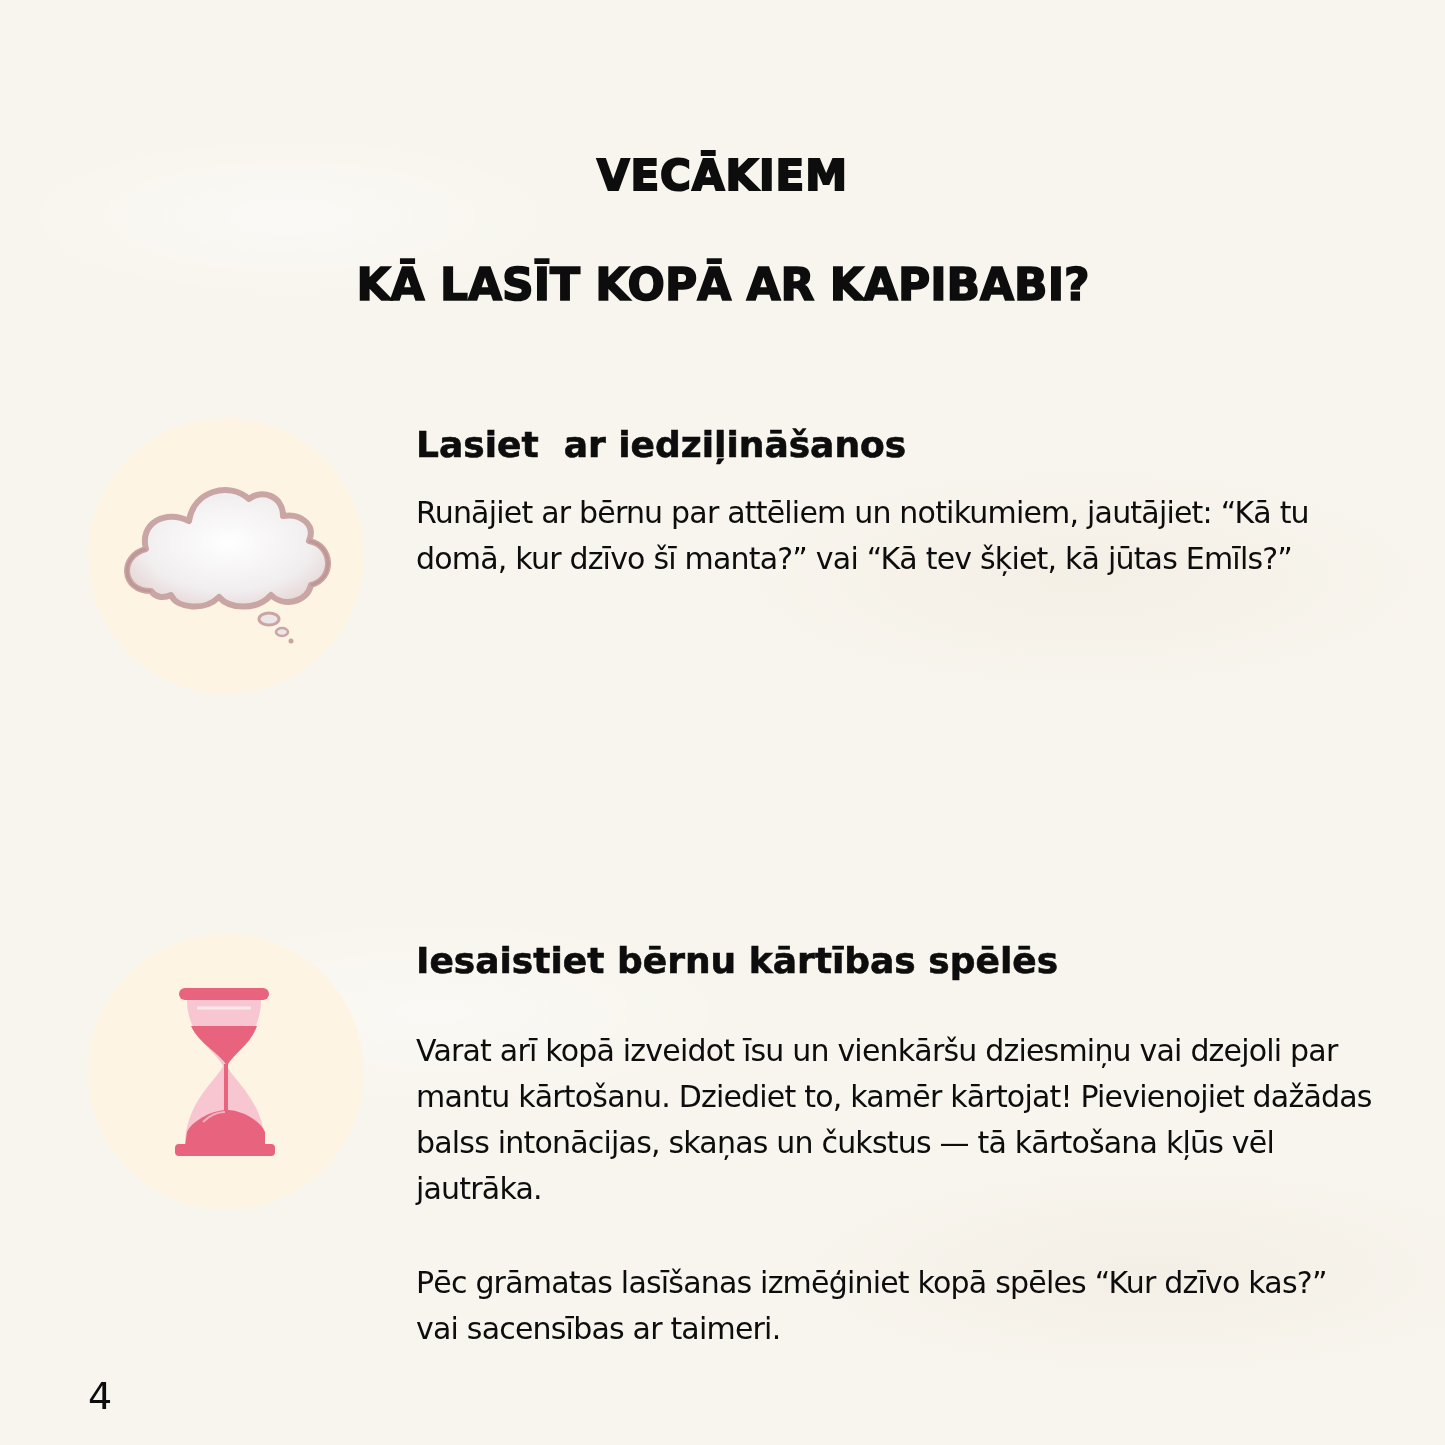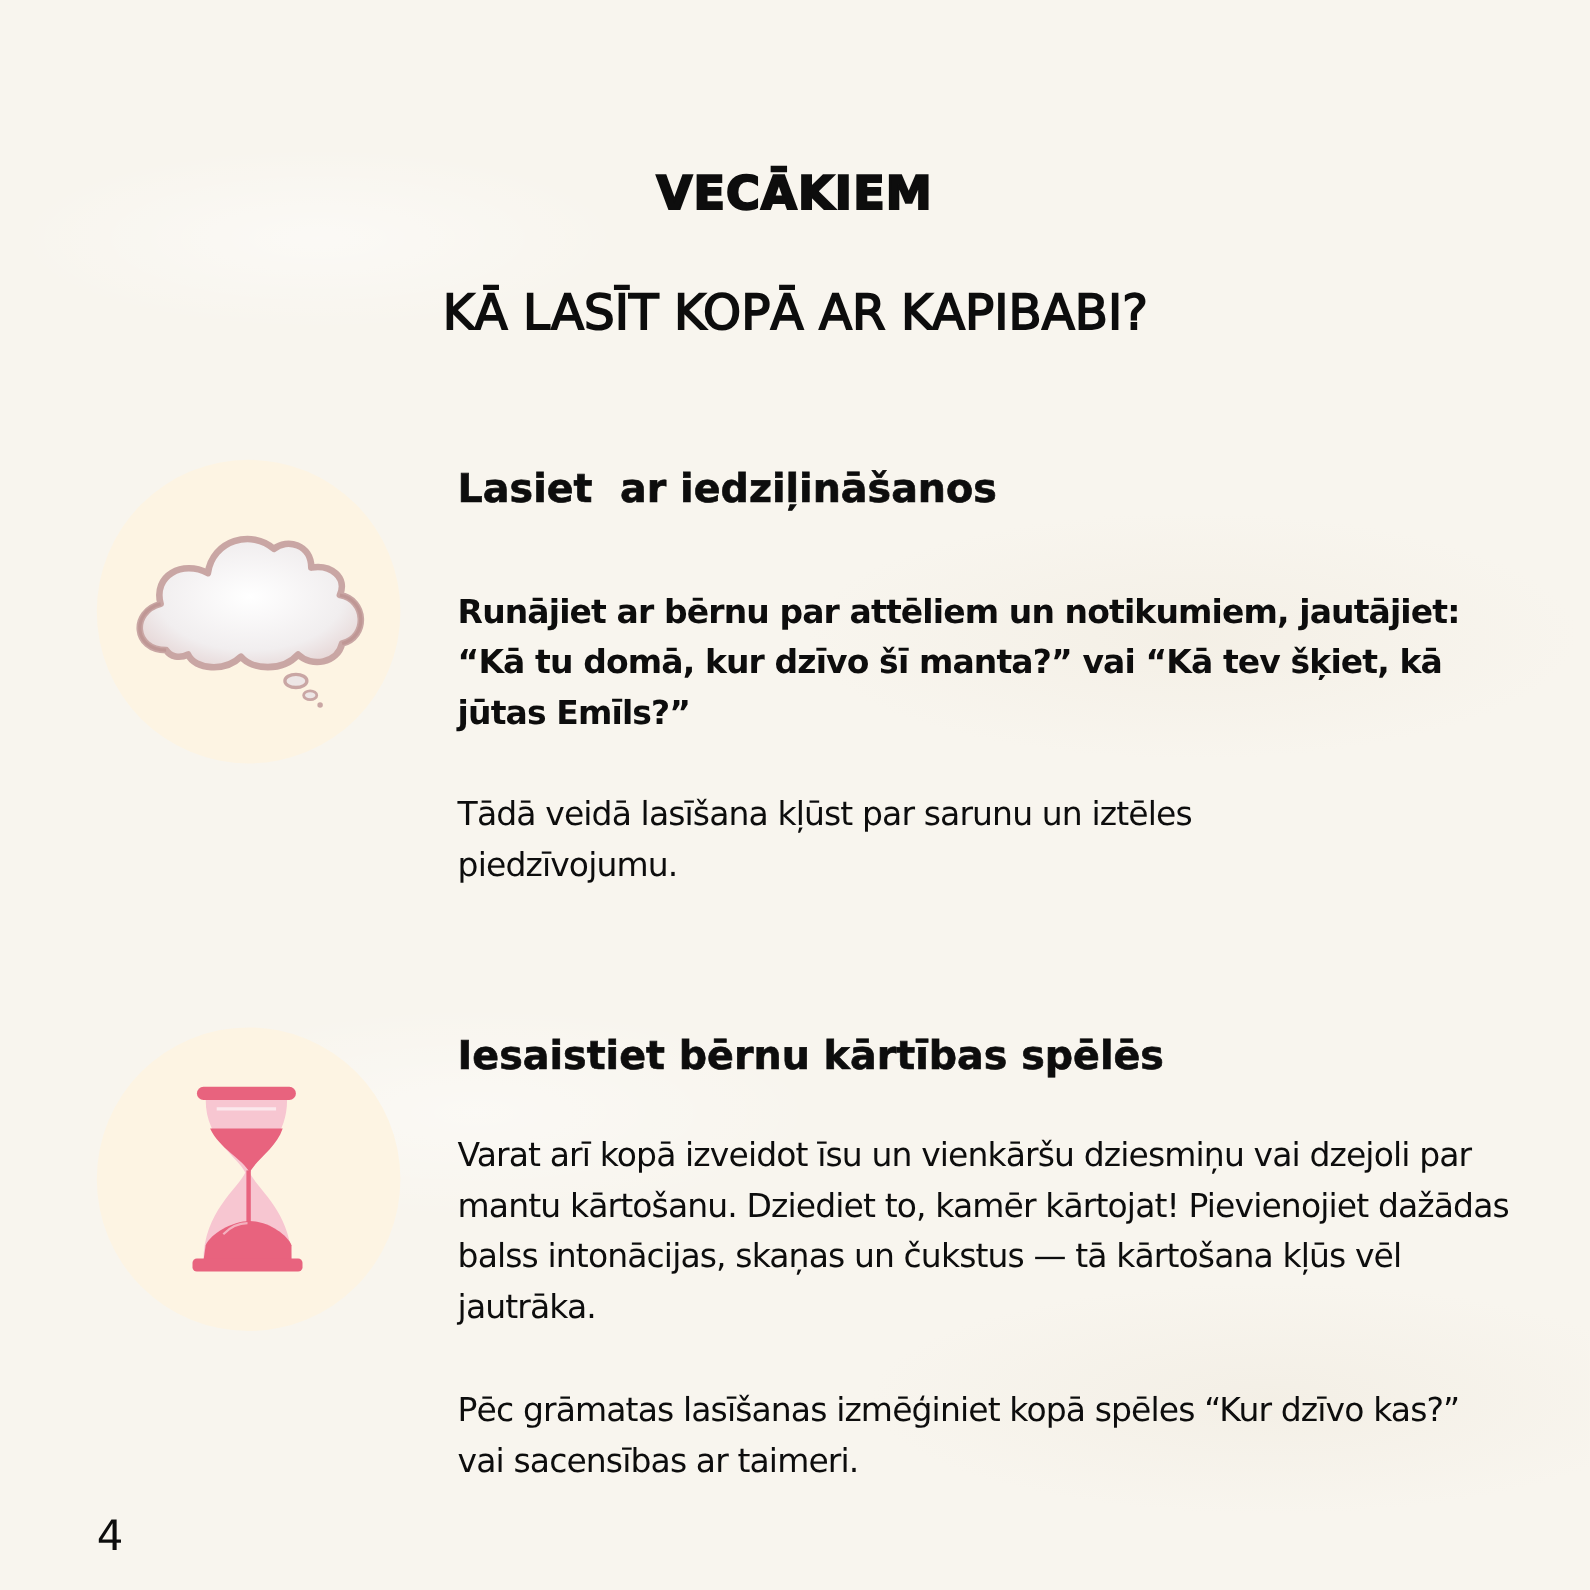--- a/index.html
+++ b/index.html
@@ -33,21 +33,21 @@
       line-height: 72px;
       -webkit-text-stroke: 2px #0d0d0d;
     }
     .subtitle {
       position: absolute;
       left: 318px;
       width: 810px;
       top: 218px;
       text-align: center;
       font-family: "DejaVu Sans", sans-serif;
-      font-weight: 400;
+      font-weight: 700;
       font-size: 44px;
       line-height: 60px;
       -webkit-text-stroke: 1.6px #0d0d0d;
       white-space: nowrap;
     }
     .circle {
       position: absolute;
       width: 276px;
       height: 276px;
       border-radius: 50%;
@@ -74,21 +74,21 @@
       white-space: pre;
       margin: 0;
     }
     .para {
       font-family: "DejaVu Sans", sans-serif;
       font-size: 30px;
       line-height: 46px;
       letter-spacing: -0.8px;
       margin: 0;
     }
-    .s1 .p1 { margin-top: 68px; font-weight: bold; }
+    .s1 .p1 { margin-top: 24px; }
     .s1 .p2 { margin-top: 46px; width: 820px; }
     .s2 .p1 { margin-top: 48px; width: 920px; }
     .s2 .p2 { margin-top: 46px; }
     .page-number {
       position: absolute;
       left: 88px;
       top: 1372px;
       font-family: "DejaVu Sans", sans-serif;
       font-size: 38px;
       line-height: 48px;
@@ -124,21 +124,20 @@
     <path d="M198 80 C 222 84, 224 118, 200 124" fill="none" stroke="#b98e8c" stroke-width="3" opacity="0.6"></path>
     <ellipse cx="158" cy="158" rx="10" ry="6" fill="#ede6e6" stroke="#c9a6a4" stroke-width="3"></ellipse>
     <ellipse cx="171" cy="171" rx="6" ry="4" fill="#ede6e6" stroke="#c9a6a4" stroke-width="2.5"></ellipse>
     <circle cx="180" cy="180" r="2.5" fill="#c9a6a4"></circle>
   </svg>
 </div>
 
 <div class="section s1">
   <p class="heading">Lasiet  ar iedziļināšanos</p>
   <p class="para p1">Runājiet ar bērnu par attēliem un notikumiem, jautājiet: “Kā tu domā, kur dzīvo šī manta?” vai “Kā tev šķiet, kā jūtas Emīls?”</p>
-  <p class="para p2">Tādā veidā lasīšana kļūst par sarunu un iztēles piedzīvojumu.</p>
 </div>
 
 <div class="circle c2">
   <svg width="110" height="180" viewBox="0 0 110 180">
 
     <rect x="8" y="6" width="90" height="12" rx="6" fill="#e8637e"></rect>
 
     <path d="M16 18 L90 18 C 90 55, 62 70, 56 84 C 62 98, 94 120, 94 164 L14 164 C 14 120, 46 98, 52 84 C 46 70, 16 55, 16 18 Z" fill="#f7c6d1"></path>
 
     <path d="M20 44 L86 44 C 80 62, 62 72, 56 84 C 50 72, 28 62, 20 44 Z" fill="#e8637e"></path>

